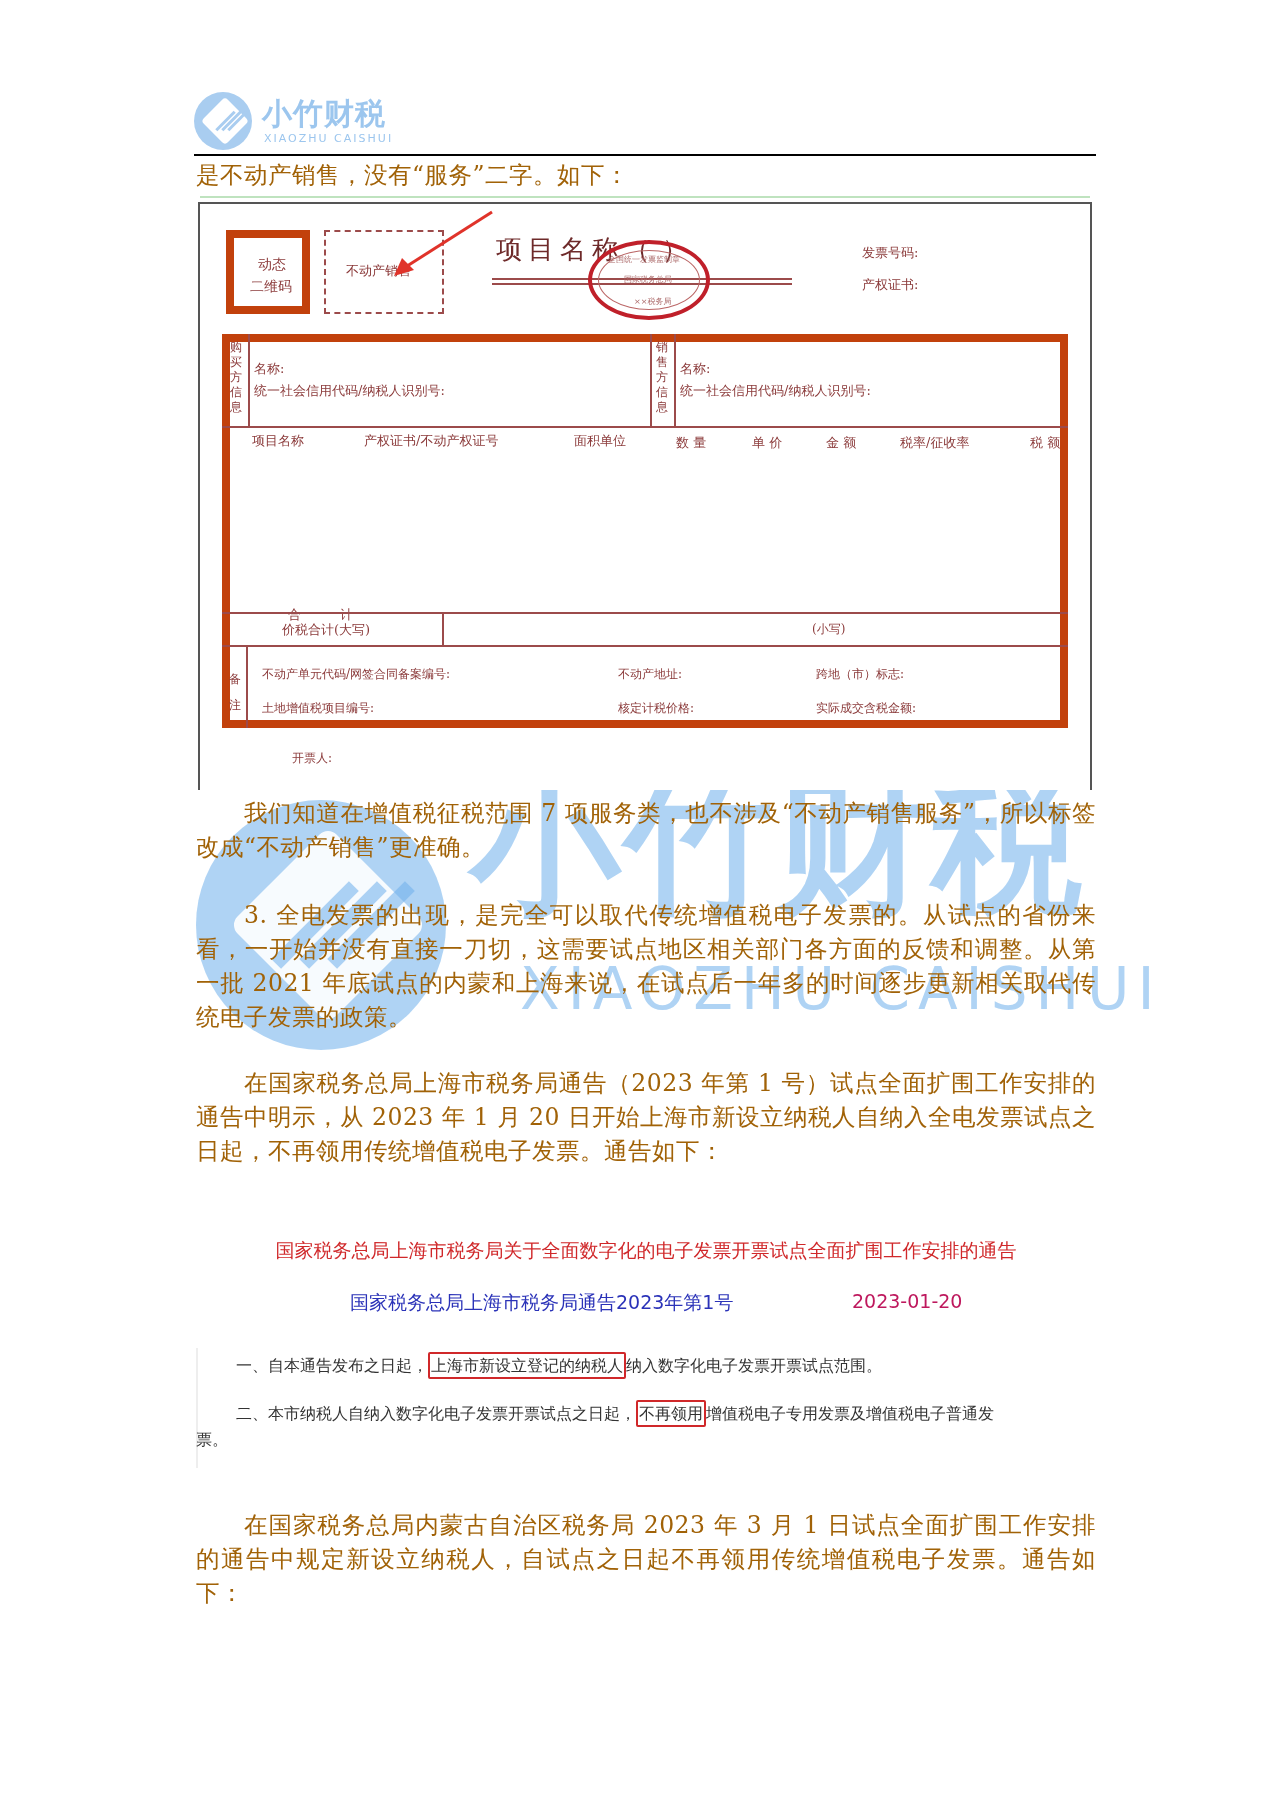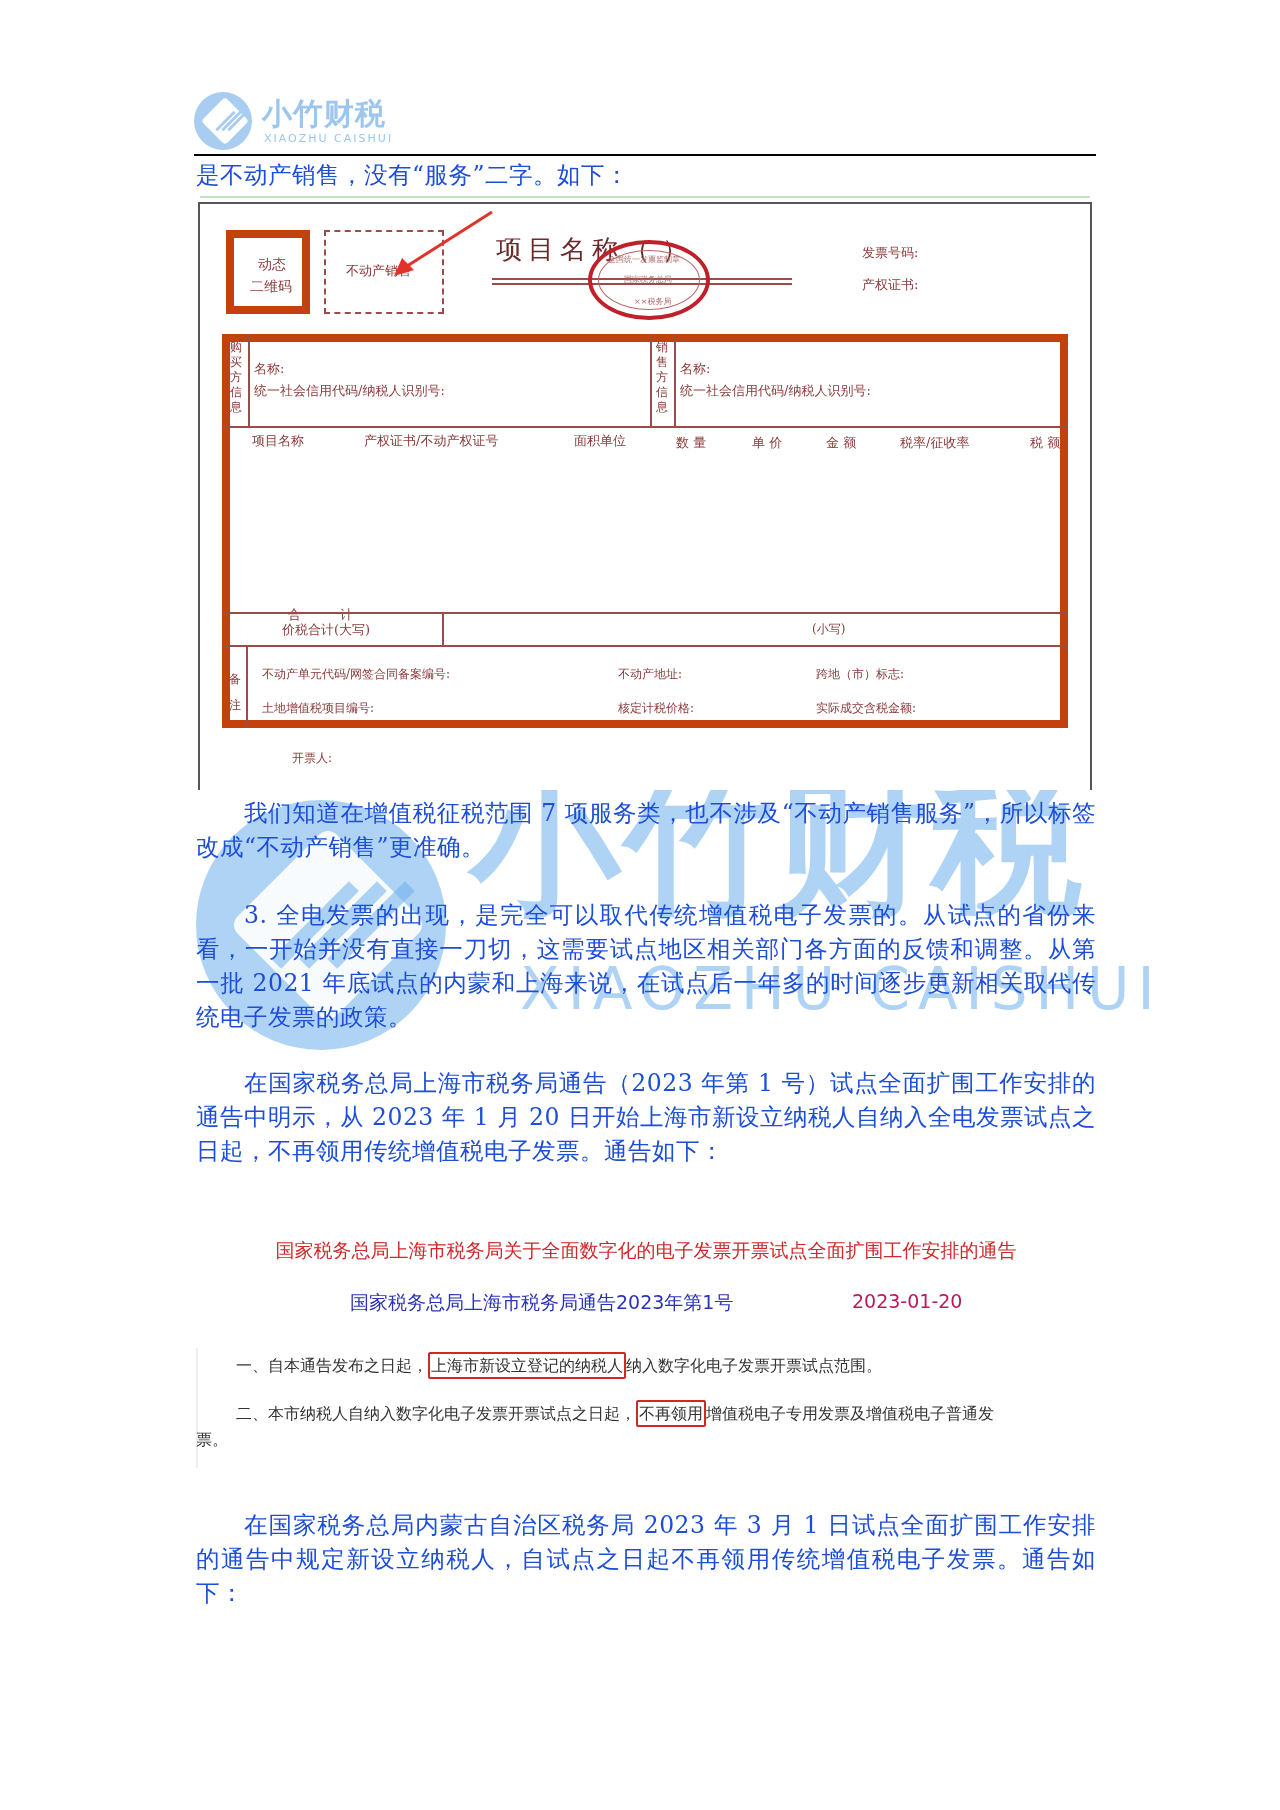--- a/index.html
+++ b/index.html
@@ -8,21 +8,21 @@
 
     
     .logo { position: absolute; left: 194px; top: 92px; width: 240px; height: 60px; }
     .logo-badge { position: absolute; left: 0; top: 0; width: 58px; height: 58px; border-radius: 50%; background: #a9cdf0; overflow: hidden; }
     .logo-badge .card { position: absolute; left: 14px; top: 12px; width: 34px; height: 34px; background: #fff; transform: rotate(45deg); border-radius: 4px; }
     .logo-badge .stripe { position: absolute; width: 3px; height: 26px; background: #a9cdf0; top: 16px; transform: rotate(45deg); }
     .logo-cn { position: absolute; left: 68px; top: 2px; font-family: "DejaVu Sans", sans-serif; font-size: 30px; color: #9cc6ee; letter-spacing: 1px; font-weight: bold; }
     .logo-en { position: absolute; left: 70px; top: 40px; font-family: "DejaVu Sans", sans-serif; font-size: 11px; color: #9cc6ee; letter-spacing: 2px; }
     .header-rule { position: absolute; left: 194px; top: 154px; width: 902px; height: 2px; background: #000; }
 
-    .para { position: absolute; left: 196px; width: 900px; font-size: 23.5px; line-height: 34px; letter-spacing: 0.5px; color: #1d4ed8; text-align: justify; z-index: 3; }
+    .para { position: absolute; left: 196px; width: 900px; font-size: 23.5px; line-height: 34px; letter-spacing: 0.5px; color: #a16207; text-align: justify; z-index: 3; }
     .indent { text-indent: 48px; }
 
     
     .wm { position: absolute; z-index: 2; pointer-events: none; }
     .wm-circle { left: 196px; top: 800px; width: 250px; height: 250px; border-radius: 50%; background: rgba(110,175,235,0.55); overflow: hidden; }
     .wm-circle .card { position: absolute; left: 62px; top: 55px; width: 140px; height: 140px; background: rgba(255,255,255,0.9); transform: rotate(45deg); border-radius: 12px; }
     .wm-circle .bar { position: absolute; width: 14px; height: 110px; background: rgba(110,175,235,0.55); transform: rotate(45deg); }
     .wm-cn { left: 470px; top: 760px; font-family: "DejaVu Sans", sans-serif; font-size: 150px; line-height: 170px; color: rgba(110,175,235,0.55); font-weight: bold; letter-spacing: 4px; }
     .wm-en { left: 520px; top: 955px; font-family: "DejaVu Sans", sans-serif; font-size: 58px; color: rgba(110,175,235,0.55); letter-spacing: 8px; }
 

